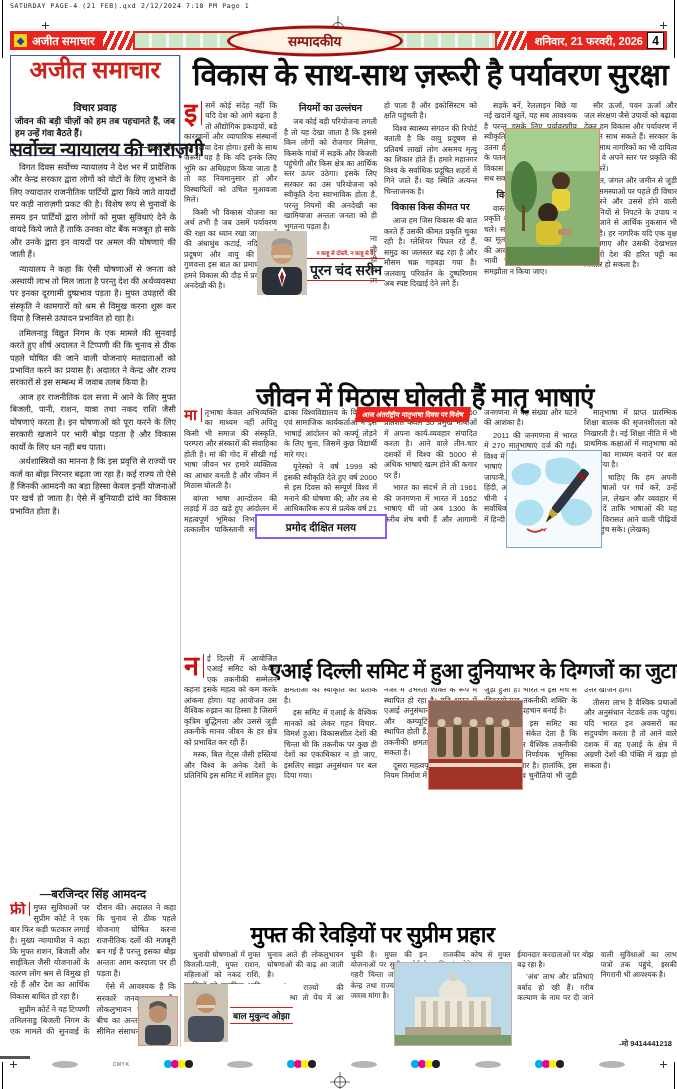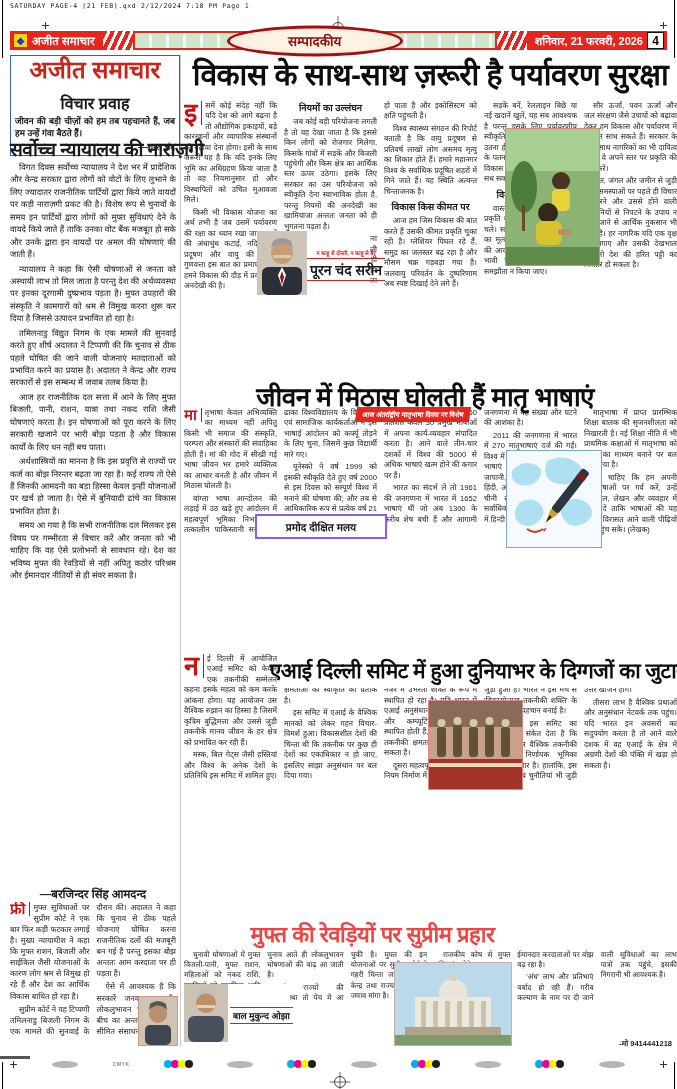--- a/index.html
+++ b/index.html
@@ -30,21 +30,21 @@
              background:radial-gradient(ellipse at center,#fdf3e4 55%,#f3cfb4);
              color:#8e0f10;font-weight:800;font-size:13.5px;display:flex;align-items:center;justify-content:center;z-index:2;white-space:nowrap;}
   .bar-date{color:#fff;font-weight:bold;font-size:11px;white-space:nowrap;margin-right:4px;flex:0 0 auto;}
   .page-num{width:15px;height:15px;background:#fff;color:#000;font-weight:800;font-size:12px;display:flex;
             align-items:center;justify-content:center;margin-right:3px;border:1.5px solid #111;flex:0 0 auto;}
 
   
   .vrule{left:180px;top:55px;width:1px;height:992px;background:#c9c9c9;}
   .lc-box{left:10px;top:55px;width:164px;border:1.5px solid #3b5bb5;padding:1px 2px;}
   .lc-masthead{color:#cf2318;font-size:24px;font-weight:800;text-align:center;line-height:1.05;white-space:nowrap;}
-  .lc-vichar{text-align:center;font-weight:800;font-size:16px;margin-top:10px;}
+  .lc-vichar{text-align:center;font-weight:800;font-size:10px;margin-top:18px;}
   .lc-quote{font-size:8.8px;font-weight:700;line-height:1.35;margin-top:2px;padding:0 2px;text-align:justify;}
   .lc-quote-author{text-align:right;font-weight:800;font-size:9px;padding:0 2px 1px 0;}
   .lc-headline{left:10px;top:140px;width:166px;font-size:19px;font-weight:800;text-align:center;line-height:1;
                letter-spacing:-.5px;white-space:nowrap;}
   .lc-body{left:10px;top:161px;width:166px;height:722px;overflow:hidden;font-size:8.3px;line-height:1.5;text-align:justify;}
   .lc-sign{left:10px;top:886px;width:166px;text-align:center;font-weight:800;font-size:11.5px;}
   .lc-free{left:10px;top:902px;width:166px;height:144px;column-count:2;column-gap:7px;
            font-size:7.8px;line-height:1.42;text-align:justify;overflow:hidden;}
   .lc-photo{left:138px;top:996px;width:38px;height:48px;border:1px solid #c98;z-index:3;background:#fff;}
 
@@ -83,21 +83,21 @@
   .ai-body{left:184px;top:654px;width:493px;height:292px;column-count:5;column-gap:7px;
            font-size:7.6px;line-height:1.38;text-align:justify;overflow:hidden;}
   .ai-headline{left:280px;top:652px;width:397px;height:36px;background:#fff;z-index:3;font-size:21px;font-weight:800;
                display:flex;align-items:center;justify-content:center;white-space:nowrap;letter-spacing:-.5px;color:#0d0d0d;}
   .sharma-box{left:266px;top:764px;width:100px;height:38px;background:#fff;z-index:3;display:flex;align-items:center;}
   .sharma-box .name-box{font-size:9.5px;margin-left:3px;}
   .event-photo{left:428px;top:700px;width:93px;height:88px;border:1.5px solid #d88;z-index:3;background:#fff;}
 
   
   .free-headline{left:184px;top:918px;width:377px;height:30px;background:#fff;z-index:5;font-size:22px;font-weight:800;
-                 display:flex;align-items:center;justify-content:center;white-space:nowrap;letter-spacing:-.5px;color:#ef4444;}
+                 display:flex;align-items:center;justify-content:center;white-space:nowrap;letter-spacing:-.5px;color:#000000;}
   .free-body{left:184px;top:950px;width:493px;height:97px;column-count:6;column-gap:7px;
              font-size:7.3px;line-height:1.4;text-align:justify;overflow:hidden;}
   .ojha-box{left:184px;top:984px;width:106px;height:62px;background:#fff;z-index:6;display:flex;align-items:center;}
   .ojha-box .name-box{font-size:9px;margin-left:2px;}
   .sc-photo{left:394px;top:962px;width:116px;height:82px;border:1px solid #caa;z-index:6;background:#fff;}
   .phone{left:560px;top:1038px;width:112px;text-align:right;font-size:7.5px;font-weight:700;z-index:7;background:#fff;}
 
   
   .footer-row{left:10px;top:1058px;width:657px;height:12px;display:flex;align-items:center;justify-content:space-between;}
   .oval{width:26px;height:7px;background:#b5b5b5;border-radius:50%;}
@@ -149,21 +149,20 @@
     <div class="lc-quote-author">—शरत चंद</div>
   </div>
 
   <div class="abs lc-headline">सर्वोच्च न्यायालय की नाराज़गी</div>
   <div class="abs lc-body colbody">
       <p>विगत दिवस सर्वोच्च न्यायालय ने देश भर में प्रादेशिक और केन्द्र सरकार द्वारा लोगों को वोटों के लिए लुभाने के लिए ज्यादातर राजनीतिक पार्टियों द्वारा किये जाते वायदों पर कड़ी नाराज़गी प्रकट की है। विशेष रूप से चुनावों के समय इन पार्टियों द्वारा लोगों को मुफ्त सुविधाएं देने के वायदे किये जाते हैं ताकि उनका वोट बैंक मजबूत हो सके और उनके द्वारा इन वायदों पर अमल की घोषणाएं की जाती हैं।</p>
       <p>न्यायालय ने कहा कि ऐसी घोषणाओं से जनता को अस्थायी लाभ तो मिल जाता है परन्तु देश की अर्थव्यवस्था पर इनका दूरगामी दुष्प्रभाव पड़ता है। मुफ्त उपहारों की संस्कृति ने कामगारों को श्रम से विमुख करना शुरू कर दिया है जिससे उत्पादन प्रभावित हो रहा है।</p>
       <p>तमिलनाडु विद्युत निगम के एक मामले की सुनवाई करते हुए शीर्ष अदालत ने टिप्पणी की कि चुनाव से ठीक पहले घोषित की जाने वाली योजनाएं मतदाताओं को प्रभावित करने का प्रयास हैं। अदालत ने केन्द्र और राज्य सरकारों से इस सम्बन्ध में जवाब तलब किया है।</p>
       <p>आज हर राजनीतिक दल सत्ता में आने के लिए मुफ्त बिजली, पानी, राशन, यात्रा तथा नकद राशि जैसी घोषणाएं करता है। इन घोषणाओं को पूरा करने के लिए सरकारी खजाने पर भारी बोझ पड़ता है और विकास कार्यों के लिए धन नहीं बच पाता।</p>
       <p>अर्थशास्त्रियों का मानना है कि इस प्रवृत्ति से राज्यों पर कर्ज का बोझ निरन्तर बढ़ता जा रहा है। कई राज्य तो ऐसे हैं जिनकी आमदनी का बड़ा हिस्सा केवल इन्हीं योजनाओं पर खर्च हो जाता है। ऐसे में बुनियादी ढांचे का विकास प्रभावित होता है।</p>
-      <p>समय आ गया है कि सभी राजनीतिक दल मिलकर इस विषय पर गम्भीरता से विचार करें और जनता को भी चाहिए कि वह ऐसे प्रलोभनों से सावधान रहे। देश का भविष्य मुफ्त की रेवड़ियों से नहीं अपितु कठोर परिश्रम और ईमानदार नीतियों से ही संवर सकता है।</p>
     </div>
   <div class="abs lc-sign">—बरजिन्दर सिंह आमदन्द</div>
   <div class="abs lc-free colbody">
       <p style="text-indent: 0px;"><span class="dropcap small">फ्री</span>मुफ्त सुविधाओं पर सुप्रीम कोर्ट ने एक बार फिर कड़ी फटकार लगाई है। मुख्य न्यायाधीश ने कहा कि मुफ्त राशन, बिजली और साईकिल जैसी योजनाओं के कारण लोग श्रम से विमुख हो रहे हैं और देश का आर्थिक विकास बाधित हो रहा है।</p>
       <p>सुप्रीम कोर्ट ने यह टिप्पणी तमिलनाडु बिजली निगम के एक मामले की सुनवाई के दौरान की। अदालत ने कहा कि चुनाव से ठीक पहले योजनाएं घोषित करना राजनीतिक दलों की मजबूरी बन गई है परन्तु इसका बोझ अन्ततः आम करदाता पर ही पड़ता है।</p>
       <p>ऐसे में आवश्यक है कि सरकारें जनकल्याण और लोकलुभावन घोषणाओं के बीच का अन्तर समझें तथा सीमित संसाधनों का उपयोग शिक्षा, स्वास्थ्य और रोजगार सृजन में करें।</p>
     </div>
   <div class="abs lc-photo">
     <svg width="38" height="48" viewBox="0 0 38 48">
       <rect width="38" height="48" fill="#cfc4b4"></rect>

